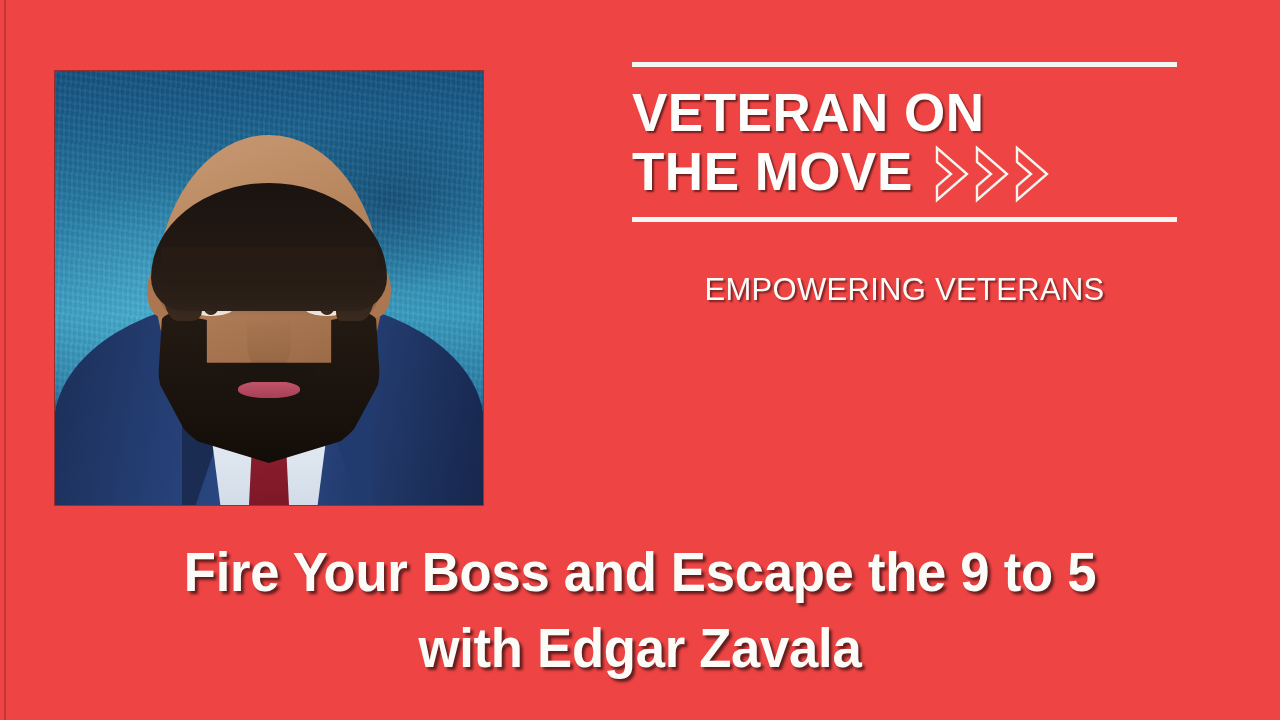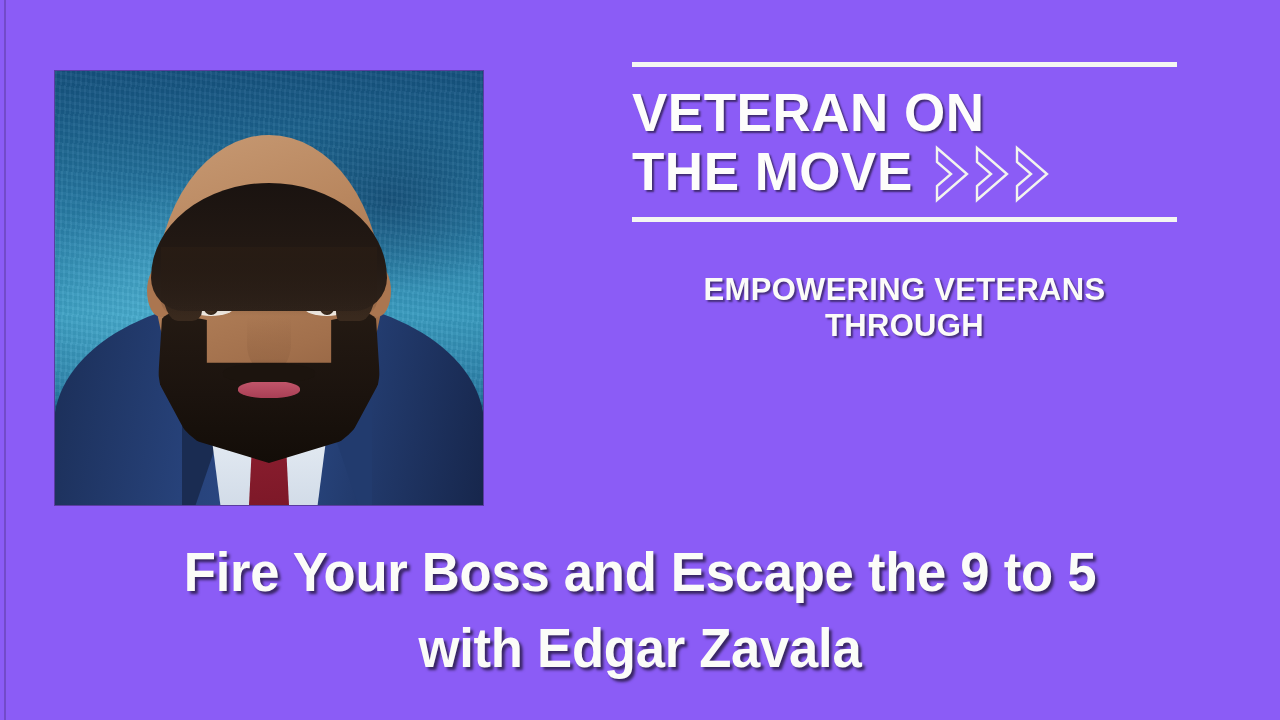--- a/index.html
+++ b/index.html
@@ -7,21 +7,21 @@
 
   html, body {
     width:1280px; height:720px;
     overflow:hidden;
     background:#0f1604;
   }
 
   #canvas {
     position:relative;
     width:1280px; height:720px;
-    background:#8b5cf6;
+    background:#ef4444;
     font-family:"Liberation Sans", sans-serif;
     overflow:hidden;
   }
 
   
   .edge-seam {
     position:absolute; left:4px; top:0;
     width:2px; height:720px;
     background:rgba(0,0,0,0.18);
   }
@@ -271,21 +271,21 @@
     gap:2px;
     margin-top:4px;
   }
 
   .tagline {
     position:absolute;
     left:632px; top:272px;
     width:545px;
     text-align:center;
     color:#fbfbf8;
-    font-weight:bold;
+    font-weight:normal;
     font-size:31px;
     line-height:36px;
     letter-spacing:0.3px;
     text-shadow:2px 2px 2px rgba(0,0,0,0.5);
   }
 
   
   .episode-title {
     position:absolute;
     left:0; right:0; top:534px;
@@ -360,21 +360,20 @@
           <path d="M4 3 L34 29 L4 55 L4 41 L18 29 L4 17 Z" fill="none" stroke="#f2f4ee" stroke-width="2.4" stroke-linejoin="miter"></path>
         </svg>
       </div>
     </div>
 
     <div class="rule rule-bottom"></div>
   </div>
 
   <div class="tagline">
     <div>EMPOWERING VETERANS</div>
-    <div>THROUGH</div>
   </div>
 
   <div class="episode-title">
     <span>Fire Your Boss and Escape the 9 to 5</span>
     <span>with Edgar Zavala</span>
   </div>
 
 </div>
 
 </body></html>

